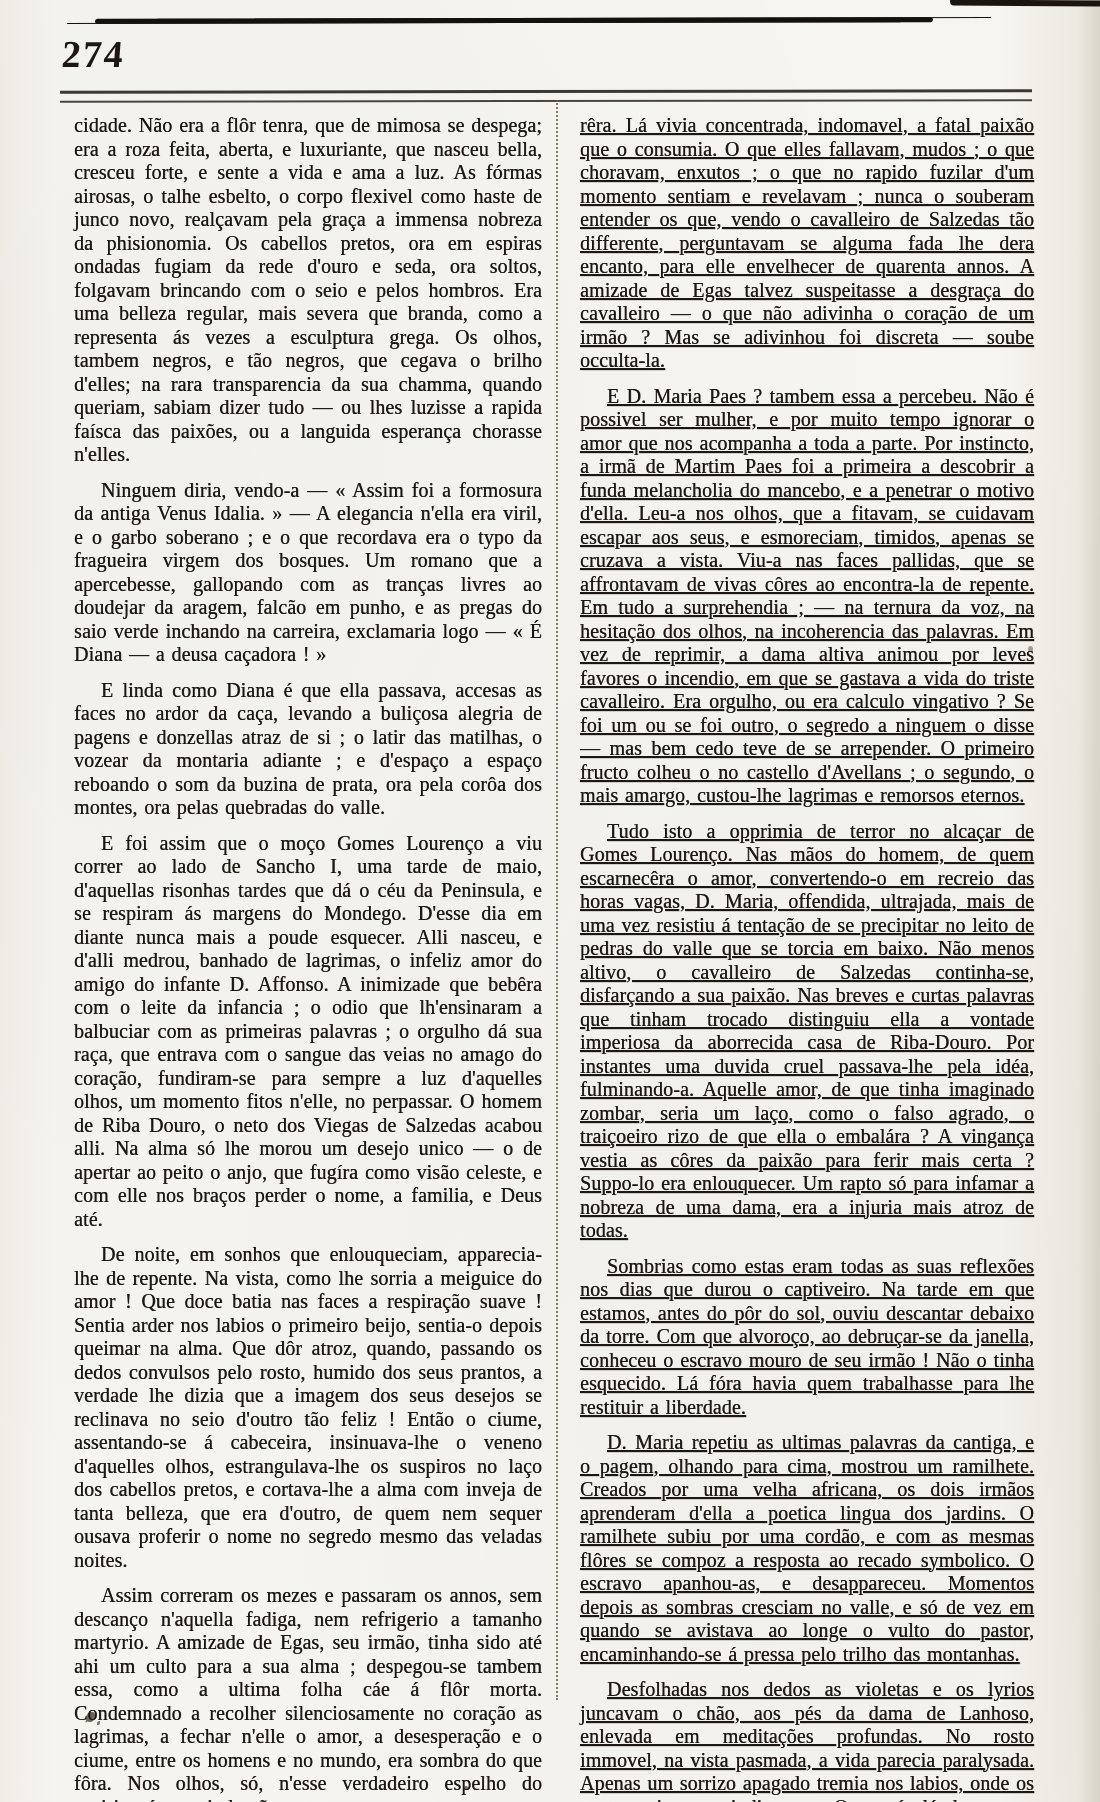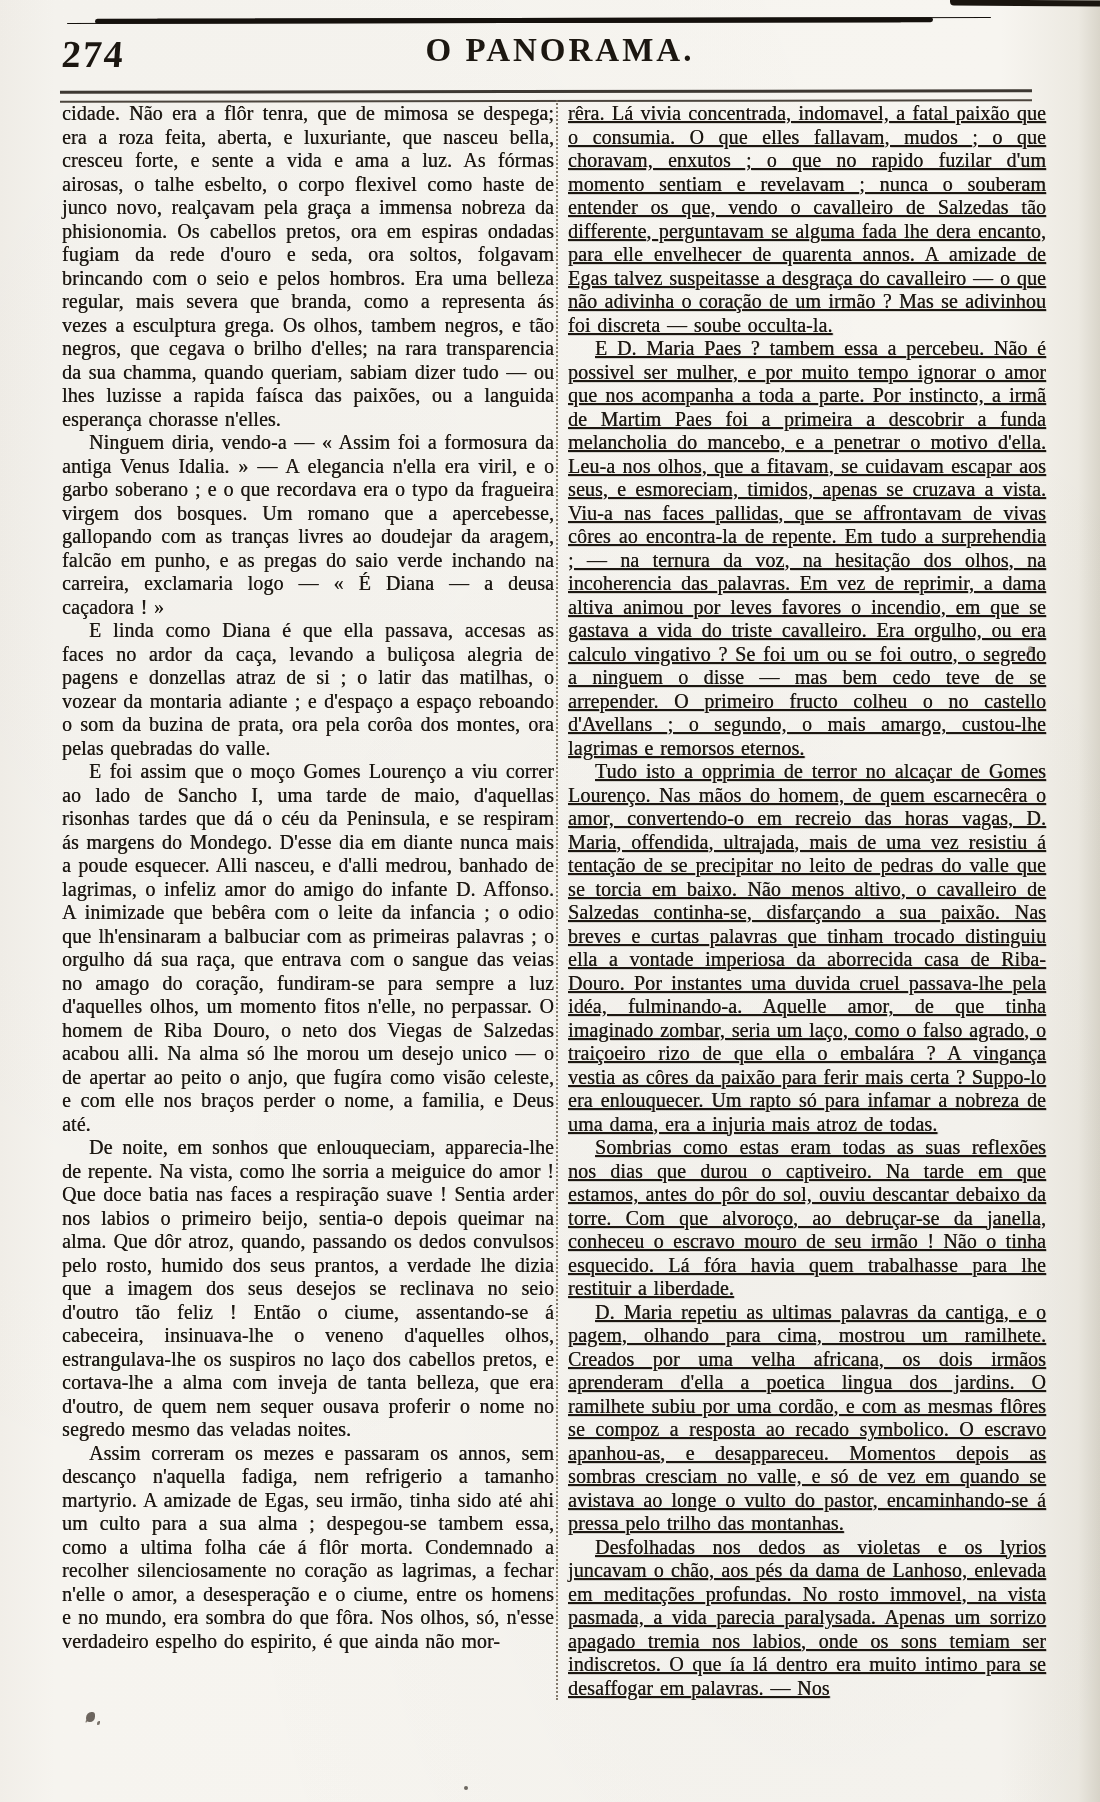--- a/index.html
+++ b/index.html
@@ -65,36 +65,35 @@
   }
   .col{
     position:absolute;top:102px;
     text-align:justify;
     font-size:20px;line-height:23.5px;
     letter-spacing:0.1px;word-spacing:1.6px;
     text-shadow:0.35px 0.2px 0.3px rgba(28,23,17,0.8);
   }
   .col-left{left:62px;width:492px;}
   .col-right{left:568px;width:478px;text-decoration:underline;}
-  .col p{margin:0;text-indent:27px;}
+  .col p{margin:12px;text-indent:27px;}
   .col p.cont{text-indent:0;}
 </style>
 </head>
 <body>
 
 <div id="page">
 
   <div class="top-streak"></div>
   <div class="corner-mark"></div>
   <div class="ink-speck-1"></div>
   <div class="ink-speck-2"></div>
   <div class="ink-speck-3"></div>
 
   <div class="page-number">274</div>
-  <div class="masthead">O PANORAMA.</div>
   <div class="header-rule"></div>
 
   <div class="column-divider"></div>
 
   <div class="col col-left">
     <p class="cont">cidade. Não era a flôr tenra, que de mimosa se despega; era a roza feita, aberta, e luxuriante, que nasceu bella, cresceu forte, e sente a vida e ama a luz. As fórmas airosas, o talhe esbelto, o corpo flexivel como haste de junco novo, realçavam pela graça a immensa nobreza da phisionomia. Os cabellos pretos, ora em espiras ondadas fugiam da rede d'ouro e seda, ora soltos, folgavam brincando com o seio e pelos hombros. Era uma belleza regular, mais severa que branda, como a representa ás vezes a esculptura grega. Os olhos, tambem negros, e tão negros, que cegava o brilho d'elles; na rara transparencia da sua chamma, quando queriam, sabiam dizer tudo — ou lhes luzisse a rapida faísca das paixões, ou a languida esperança chorasse n'elles.</p>
     <p>Ninguem diria, vendo-a — « Assim foi a formosura da antiga Venus Idalia. » — A elegancia n'ella era viril, e o garbo soberano ; e o que recordava era o typo da fragueira virgem dos bosques. Um romano que a apercebesse, gallopando com as tranças livres ao doudejar da aragem, falcão em punho, e as pregas do saio verde inchando na carreira, exclamaria logo — « É Diana — a deusa caçadora ! »</p>
     <p>E linda como Diana é que ella passava, accesas as faces no ardor da caça, levando a buliçosa alegria de pagens e donzellas atraz de si ; o latir das matilhas, o vozear da montaria adiante ; e d'espaço a espaço reboando o som da buzina de prata, ora pela corôa dos montes, ora pelas quebradas do valle.</p>
     <p>E foi assim que o moço Gomes Lourenço a viu correr ao lado de Sancho I, uma tarde de maio, d'aquellas risonhas tardes que dá o céu da Peninsula, e se respiram ás margens do Mondego. D'esse dia em diante nunca mais a poude esquecer. Alli nasceu, e d'alli medrou, banhado de lagrimas, o infeliz amor do amigo do infante D. Affonso. A inimizade que bebêra com o leite da infancia ; o odio que lh'ensinaram a balbuciar com as primeiras palavras ; o orgulho dá sua raça, que entrava com o sangue das veias no amago do coração, fundiram-se para sempre a luz d'aquelles olhos, um momento fitos n'elle, no perpassar. O homem de Riba Douro, o neto dos Viegas de Salzedas acabou alli. Na alma só lhe morou um desejo unico — o de apertar ao peito o anjo, que fugíra como visão celeste, e com elle nos braços perder o nome, a familia, e Deus até.</p>
     <p>De noite, em sonhos que enlouqueciam, apparecia-lhe de repente. Na vista, como lhe sorria a meiguice do amor ! Que doce batia nas faces a respiração suave ! Sentia arder nos labios o primeiro beijo, sentia-o depois queimar na alma. Que dôr atroz, quando, passando os dedos convulsos pelo rosto, humido dos seus prantos, a verdade lhe dizia que a imagem dos seus desejos se reclinava no seio d'outro tão feliz ! Então o ciume, assentando-se á cabeceira, insinuava-lhe o veneno d'aquelles olhos, estrangulava-lhe os suspiros no laço dos cabellos pretos, e cortava-lhe a alma com inveja de tanta belleza, que era d'outro, de quem nem sequer ousava proferir o nome no segredo mesmo das veladas noites.</p>

